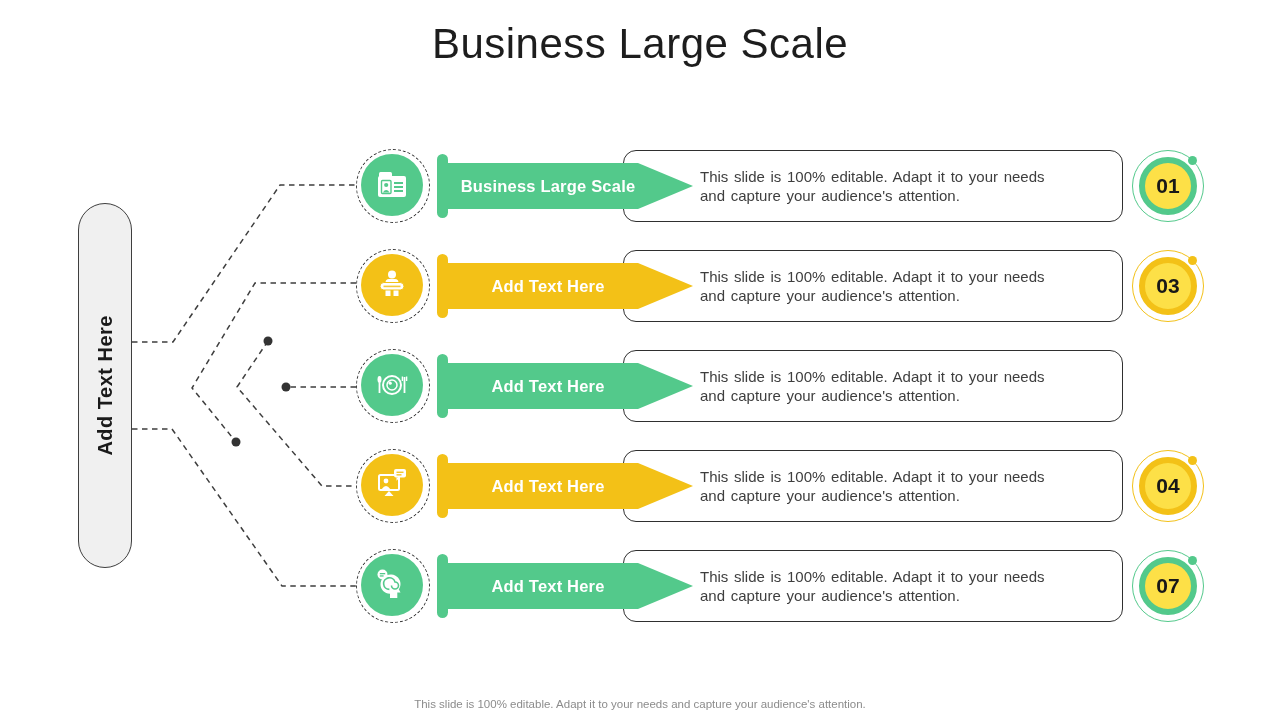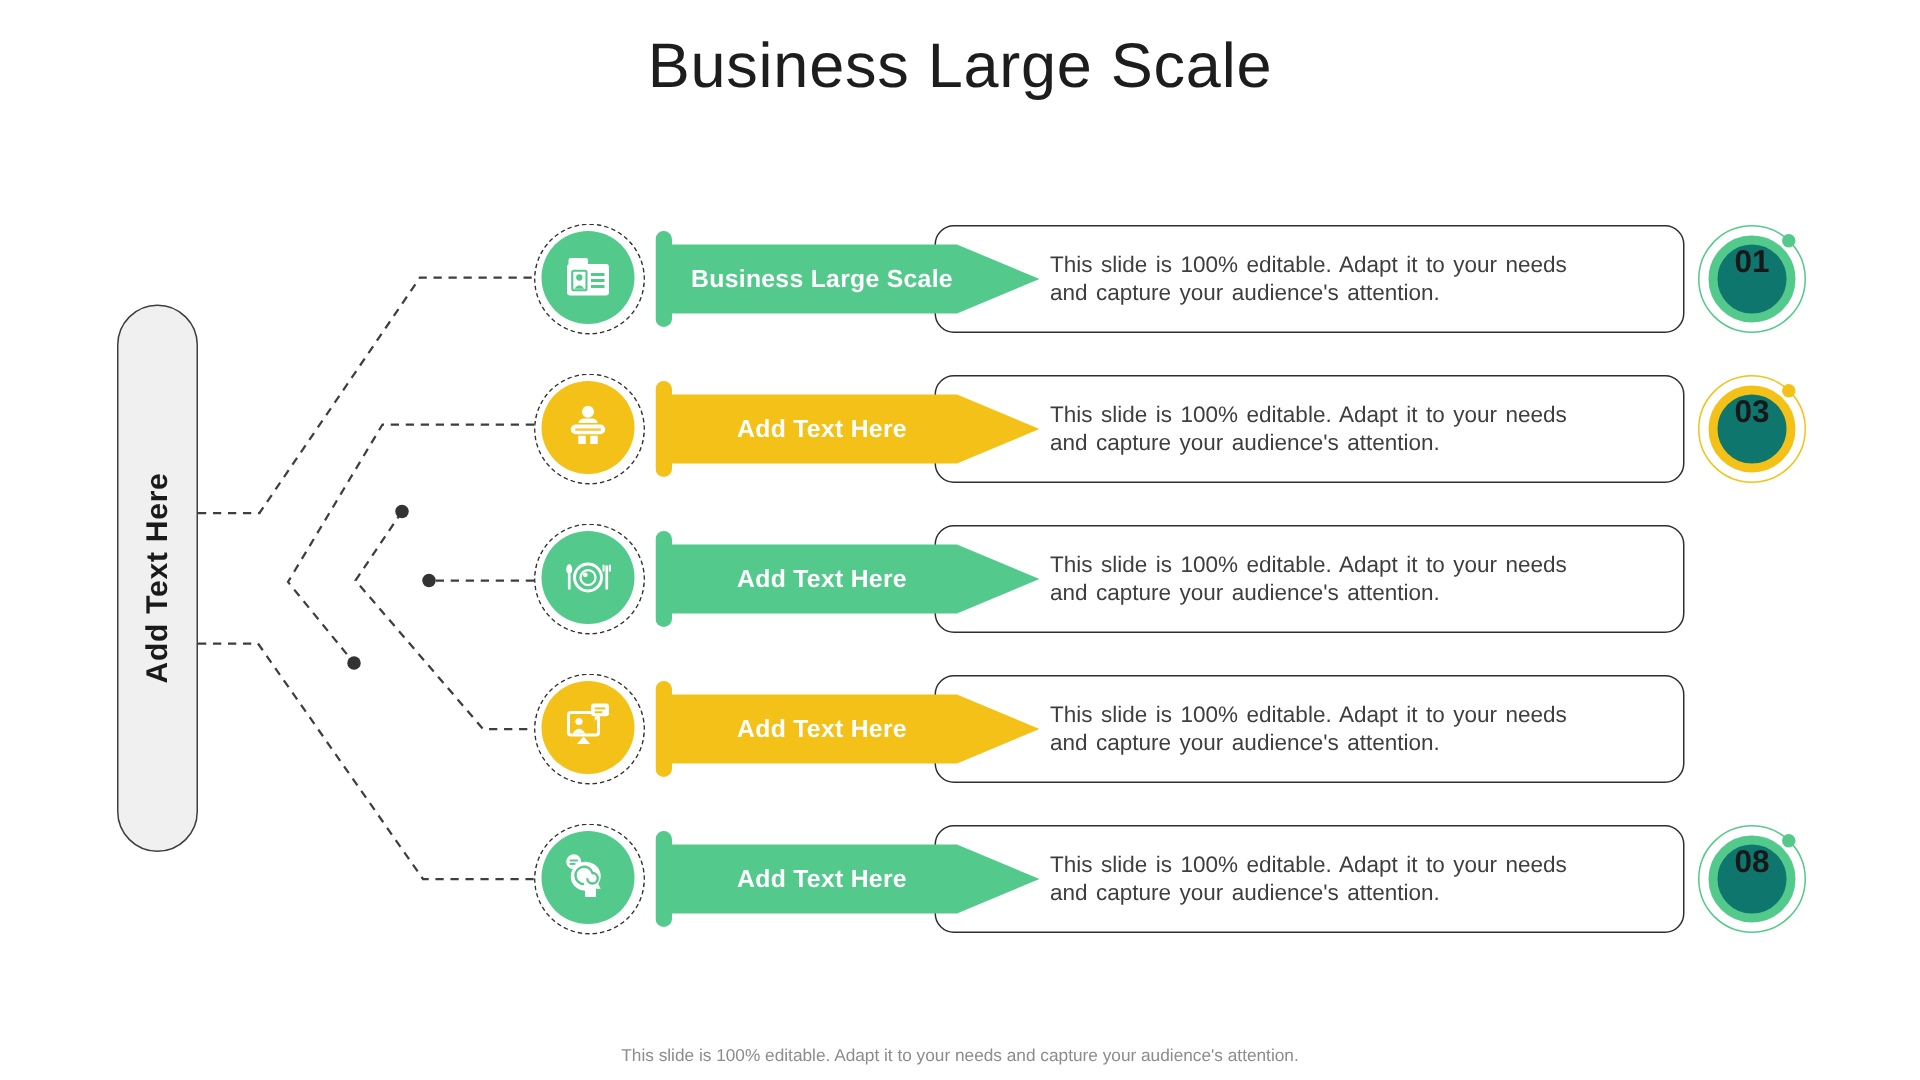--- a/index.html
+++ b/index.html
@@ -41,21 +41,21 @@
   .banner{position:absolute;left:437px;top:5px;width:258px;height:66px;}
   .banner svg{position:absolute;left:0;top:0;}
   .banner .lbl{position:absolute;left:22px;top:0;width:178px;height:66px;
                display:flex;align-items:center;justify-content:center;
                font-weight:700;font-size:16.5px;color:#fff;letter-spacing:.2px;white-space:nowrap;}
 
   .badge{position:absolute;left:1130px;top:0;width:76px;height:76px;}
   .badge .thin{position:absolute;left:2px;top:2px;right:2px;bottom:2px;border-radius:50%;
                border:1.2px solid;}
   .badge .ring{position:absolute;left:9px;top:9px;right:9px;bottom:9px;border-radius:50%;
-               border:6px solid;background:#0f766e;display:flex;align-items:flex-start;justify-content:center;}
+               border:6px solid;background:#fde047;display:flex;align-items:center;justify-content:center;}
   .badge .num{font-weight:700;font-size:21px;color:#181818;}
   .badge .dot{position:absolute;left:58px;top:8px;width:9px;height:9px;border-radius:50%;}
   .green-fg{border-color:#53C98B;color:#53C98B;} .yellow-fg{border-color:#F3C117;color:#F3C117;}
   .green-dot{background:#53C98B;} .yellow-dot{background:#F3C117;}
 
   .footer{position:absolute;top:698px;left:0;width:100%;text-align:center;
           font-size:11.5px;color:#8c8c8c;}
 </style>
 </head>
 <body>
@@ -187,20 +187,27 @@
           <circle cx="14" cy="16" r="2.4" fill="#fff"></circle>
           <path d="M9.8 24 q4.2 -6.2 8.4 0 z" fill="#fff"></path>
           <path d="M17 26 l-4.5 5 h9 Z" fill="#fff"></path>
           <rect x="22" y="4" width="12" height="8.5" rx="2" fill="#fff"></rect>
           <path d="M24.5 12.5 v3.2 l3.2 -3.2 z" fill="#fff"></path>
           <rect x="24.5" y="6.6" width="7" height="1.3" fill="#F3C117"></rect>
           <rect x="24.5" y="9.2" width="5" height="1.3" fill="#F3C117"></rect>
         </svg>
       </div>
     </div>
+    <div class="badge">
+      <span class="thin yellow-fg"></span>
+        <span class="dot yellow-dot"></span>
+      <div class="ring yellow-fg">
+          <span class="num">04</span>
+        </div>
+    </div>
   </div>
 
   <div class="row r5">
     <div class="descbox">
       <p>This slide is 100% editable. Adapt it to your needs and capture your audience's attention.</p>
     </div>
     <div class="banner">
       <svg width="258" height="66" viewBox="0 0 258 66">
         <rect x="0" y="1" width="11" height="64" rx="5.5" fill="#53C98B"></rect>
         <path d="M11 10 H201 L256 33 L201 56 H11 Z" fill="#53C98B"></path>
@@ -215,20 +222,20 @@
           <circle cx="10.5" cy="9.5" r="5" fill="#fff"></circle>
           <rect x="7.8" y="8" width="5.4" height="1.3" fill="#53C98B"></rect>
           <rect x="7.8" y="10.3" width="3.8" height="1.3" fill="#53C98B"></rect>
         </svg>
       </div>
     </div>
     <div class="badge">
       <span class="thin green-fg"></span>
         <span class="dot green-dot"></span>
       <div class="ring green-fg">
-          <span class="num">08</span>
+          <span class="num">07</span>
         </div>
     </div>
   </div>
 
   <div class="footer">This slide is 100% editable. Adapt it to your needs and capture your audience's attention.</div>
 
 </div>
 
 </body></html>

